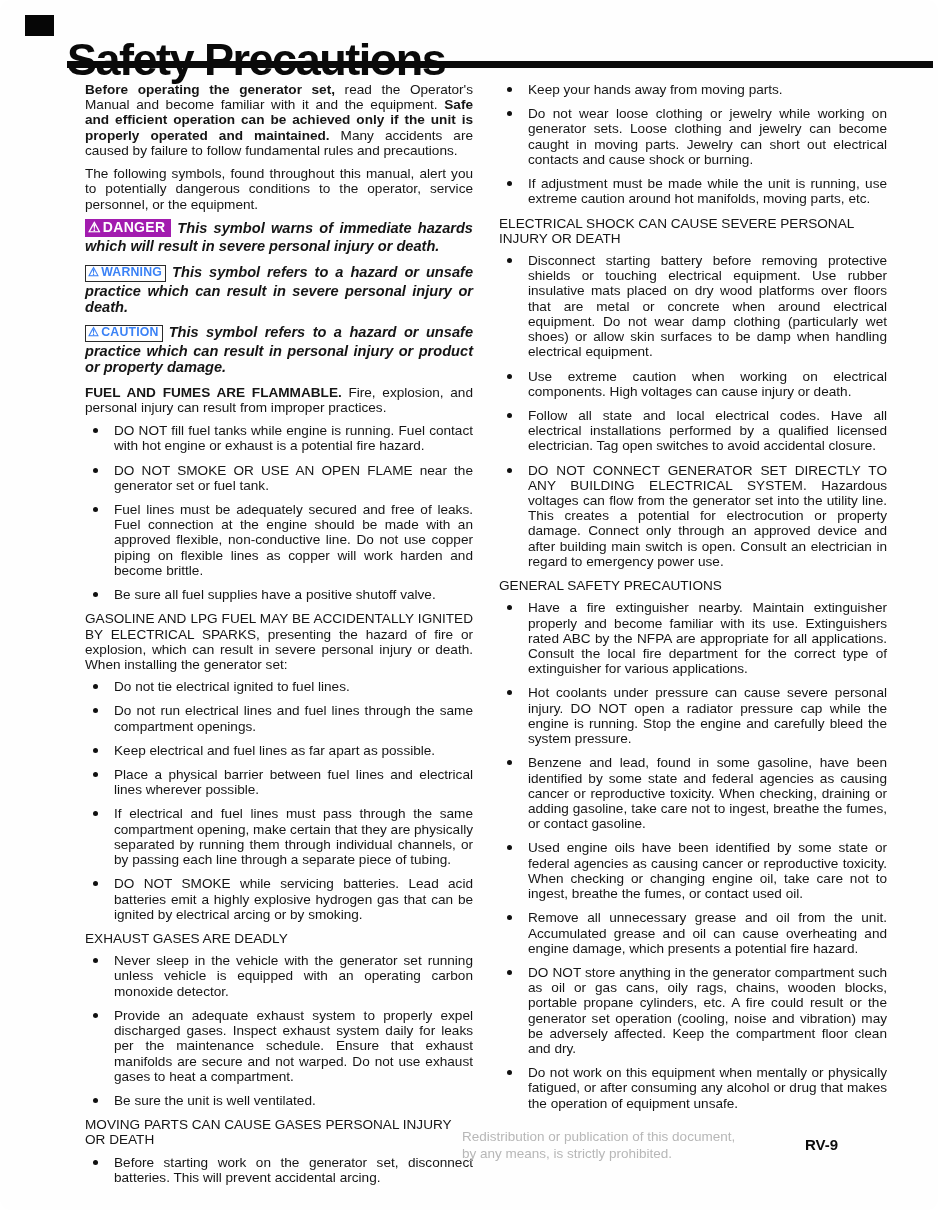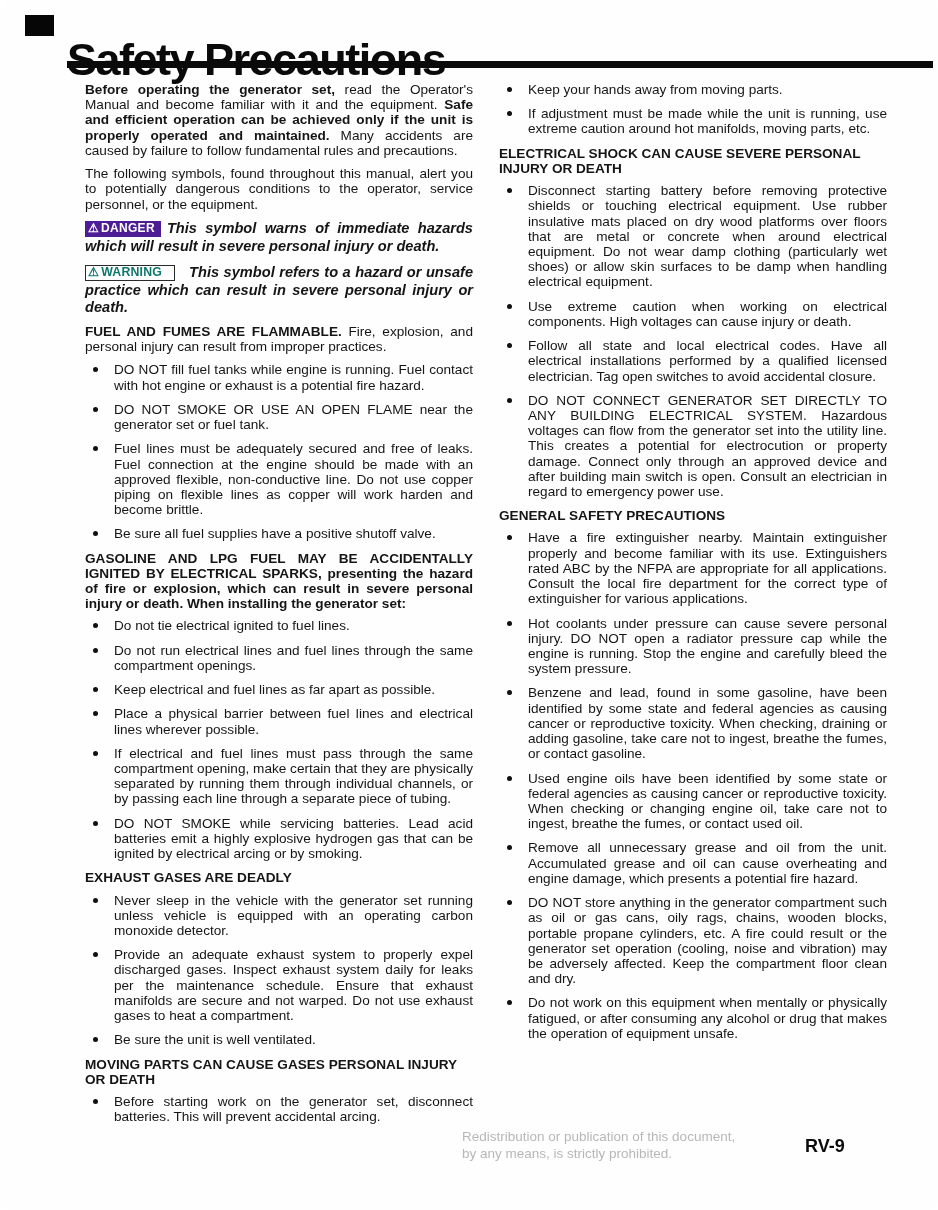--- a/index.html
+++ b/index.html
@@ -30,48 +30,48 @@
   .columns {
     position:absolute; left:85px; top:82px; width:802px;
     display:flex; gap:26px;
   }
   .col {
     width:388px; font-size:13.6px; line-height:1.12;
     text-align:justify;
   }
   .block { margin:0 0 8px 0; }
   .b { font-weight:bold;margin-top:15px; }
-  .sec-h { font-weight:bold; margin:9px 0 7px 0; text-align:left; }
+  .sec-h { font-weight:normal; margin:9px 0 7px 0; text-align:left; }
   .alert-para { margin:0 0 9px 0; font-size:14.6px; font-weight:bold; font-style:italic; }
   .danger-label {
-    display:inline-block; background:#4c1d95; color:#ffffff;
-    font-weight:bold; font-style:normal; font-size:12px;
+    display:inline-block; background:#a21caf; color:#ffffff;
+    font-weight:bold; font-style:normal; font-size:14px;
     padding:1px 6px 2px 3px; margin-right:6px; letter-spacing:0.3px;
     transform:translateY(-1px);
   }
   .boxed-label {
-    display:inline-block; border:1.6px solid #2a2a2a; color:#0f766e;
+    display:inline-block; border:1.6px solid #2a2a2a; color:#3b82f6;
     font-weight:bold; font-style:normal; font-size:12.3px;
-    padding:0 12px 1px 2px; margin-right:14px; letter-spacing:0.2px;
+    padding:0 3px 1px 2px; margin-right:6px; letter-spacing:0.2px;
     transform:translateY(-1px);
   }
   .lbl-icon { margin-right:2px; font-style:normal; }
   .bullet { position:relative; padding-left:29px; margin:0 0 9px 0; }
   .dot {
     position:absolute; left:8px; top:5px; width:5px; height:5px;
     background:#111; border-radius:50%;
   }
   .watermark {
     position:absolute; right:56px; top:1129px; width:420px;
     color:#b7b7b7; font-size:13.5px; line-height:1.25;
     pointer-events:none;
   }
   .page-num {
     position:absolute; left:805px; top:1136px;
-    font-weight:bold; font-size:18px; color:#0c0c0c;
+    font-weight:bold; font-size:15px; color:#0c0c0c;
   }
 </style>
 </head>
 <body>
 
 <div class="page">
 
   <div class="corner-mark"></div>
 
   <h1 class="page-title">Safety Precautions</h1>
@@ -82,20 +82,21 @@
     <div class="col">
 
       <p class="block"><span class="b">Before operating the generator set,</span><span> read the Operator's Manual and become familiar with it and the equipment. </span><span class="b">Safe and efficient operation can be achieved only if the unit is properly operated and maintained.</span><span> Many accidents are caused by failure to follow fundamental rules and precautions.</span></p>
 
       <p class="block">The following symbols, found throughout this manual, alert you to potentially dangerous conditions to the operator, service personnel, or the equipment.</p>
 
       <p class="alert-para"><span class="danger-label"><span class="lbl-icon">⚠</span><span>DANGER</span></span><span>This symbol warns of immediate hazards which will result in severe personal injury or death.</span></p>
 
       <p class="alert-para"><span class="boxed-label"><span class="lbl-icon">⚠</span><span>WARNING</span></span><span>This symbol refers to a hazard or unsafe practice which can result in severe personal injury or death.</span></p>
 
+      <p class="alert-para"><span class="boxed-label"><span class="lbl-icon">⚠</span><span>CAUTION</span></span><span>This symbol refers to a hazard or unsafe practice which can result in personal injury or product or property damage.</span></p>
 
       <p class="block"><span class="b">FUEL AND FUMES ARE FLAMMABLE.</span><span> Fire, explosion, and personal injury can result from improper practices.</span></p>
 
       <div class="bullet"><span class="dot"></span><span>DO NOT fill fuel tanks while engine is running. Fuel contact with hot engine or exhaust is a potential fire hazard.</span></div>
       <div class="bullet"><span class="dot"></span><span>DO NOT SMOKE OR USE AN OPEN FLAME near the generator set or fuel tank.</span></div>
       <div class="bullet"><span class="dot"></span><span>Fuel lines must be adequately secured and free of leaks. Fuel connection at the engine should be made with an approved flexible, non-conductive line. Do not use copper piping on flexible lines as copper will work harden and become brittle.</span></div>
       <div class="bullet"><span class="dot"></span><span>Be sure all fuel supplies have a positive shutoff valve.</span></div>
 
       <p class="block sec-h" style="text-align:justify;">GASOLINE AND LPG FUEL MAY BE ACCIDENTALLY IGNITED BY ELECTRICAL SPARKS, presenting the hazard of fire or explosion, which can result in severe personal injury or death. When installing the generator set:</p>
 
@@ -114,20 +115,21 @@
 
       <p class="block sec-h">MOVING PARTS CAN CAUSE GASES PERSONAL INJURY OR DEATH</p>
 
       <div class="bullet"><span class="dot"></span><span>Before starting work on the generator set, disconnect batteries. This will prevent accidental arcing.</span></div>
 
     </div>
 
     <div class="col">
 
       <div class="bullet"><span class="dot"></span><span>Keep your hands away from moving parts.</span></div>
+      <div class="bullet"><span class="dot"></span><span>Do not wear loose clothing or jewelry while working on generator sets. Loose clothing and jewelry can become caught in moving parts. Jewelry can short out electrical contacts and cause shock or burning.</span></div>
       <div class="bullet"><span class="dot"></span><span>If adjustment must be made while the unit is running, use extreme caution around hot manifolds, moving parts, etc.</span></div>
 
       <p class="block sec-h">ELECTRICAL SHOCK CAN CAUSE SEVERE PERSONAL INJURY OR DEATH</p>
 
       <div class="bullet"><span class="dot"></span><span>Disconnect starting battery before removing protective shields or touching electrical equipment. Use rubber insulative mats placed on dry wood platforms over floors that are metal or concrete when around electrical equipment. Do not wear damp clothing (particularly wet shoes) or allow skin surfaces to be damp when handling electrical equipment.</span></div>
       <div class="bullet"><span class="dot"></span><span>Use extreme caution when working on electrical components. High voltages can cause injury or death.</span></div>
       <div class="bullet"><span class="dot"></span><span>Follow all state and local electrical codes. Have all electrical installations performed by a qualified licensed electrician. Tag open switches to avoid accidental closure.</span></div>
       <div class="bullet"><span class="dot"></span><span>DO NOT CONNECT GENERATOR SET DIRECTLY TO ANY BUILDING ELECTRICAL SYSTEM. Hazardous voltages can flow from the generator set into the utility line. This creates a potential for electrocution or property damage. Connect only through an approved device and after building main switch is open. Consult an electrician in regard to emergency power use.</span></div>
 
       <p class="block sec-h">GENERAL SAFETY PRECAUTIONS</p>

